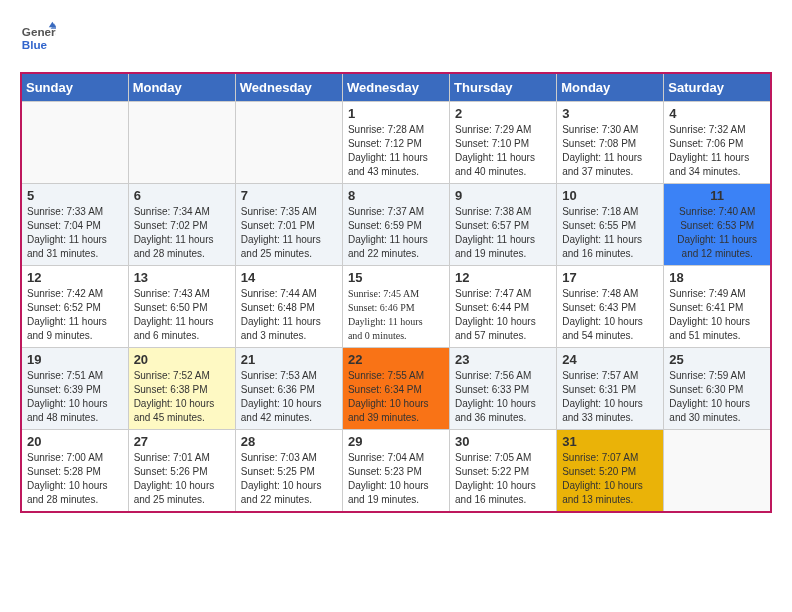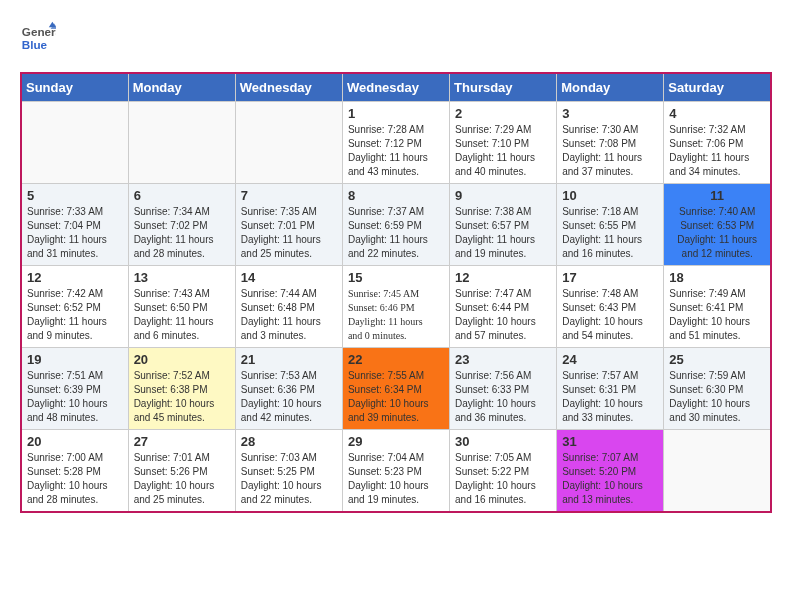--- a/index.html
+++ b/index.html
@@ -320,21 +320,21 @@
 Daylight: 10 hours
 and 19 minutes.</div>
         </td>
         <td style="background: rgb(255, 255, 255);">
           <span class="day-num">30</span>
           <div class="day-info" style="white-space: pre-line;">Sunrise: 7:05 AM
 Sunset: 5:22 PM
 Daylight: 10 hours
 and 16 minutes.</div>
         </td>
-        <td style="background: #d946ef;">
+        <td style="background: #eab308;">
           <span class="day-num">31</span>
           <div class="day-info" style="white-space: pre-line;">Sunrise: 7:07 AM
 Sunset: 5:20 PM
 Daylight: 10 hours
 and 13 minutes.</div>
         </td>
         <td class="empty" style="background: rgb(250, 250, 250);"></td>
       </tr>
     </tbody>
 </table>

